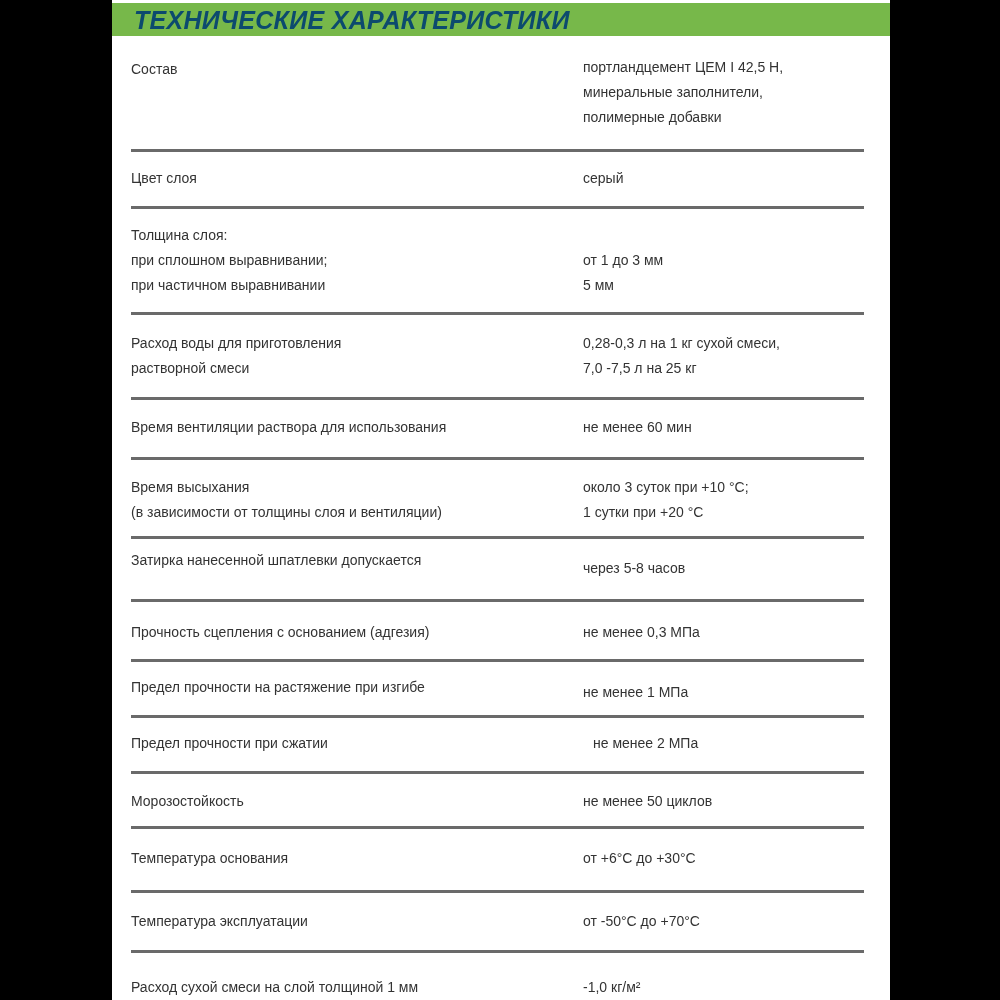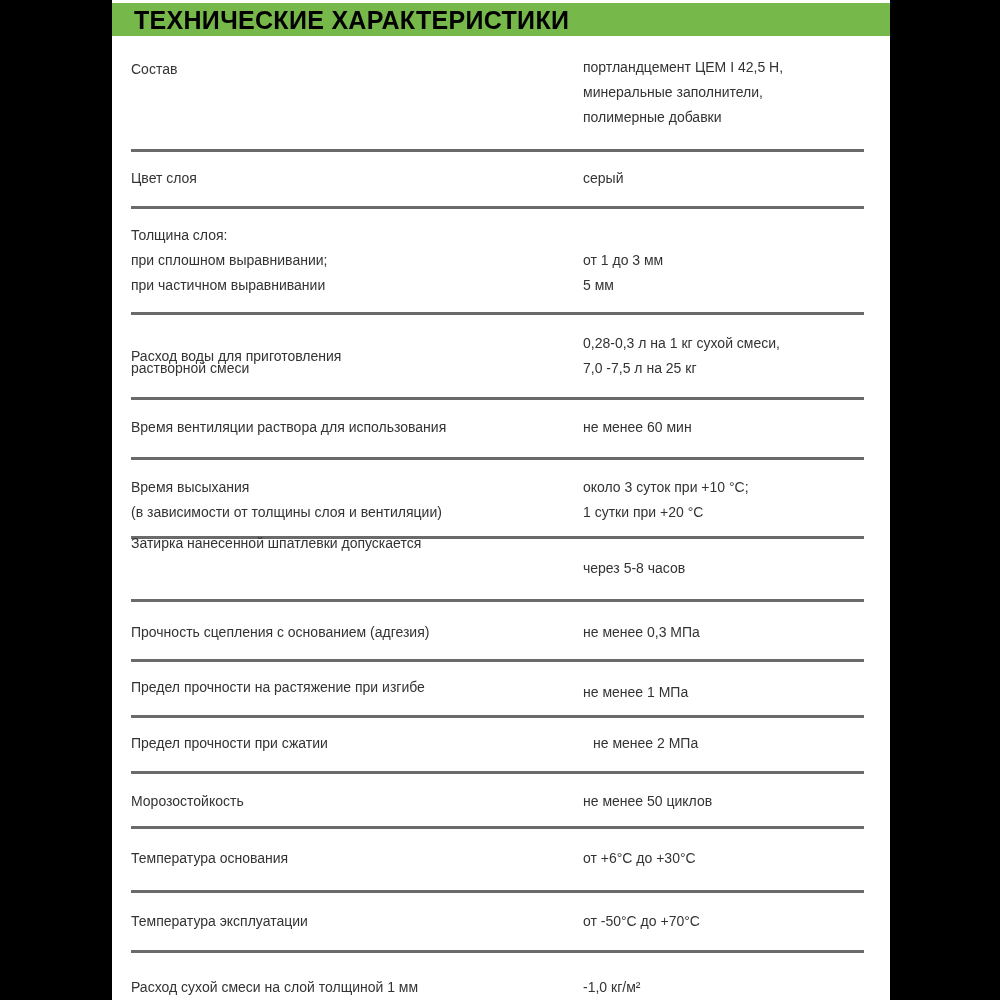--- a/index.html
+++ b/index.html
@@ -14,21 +14,21 @@
   .sheet{
     position:absolute;left:112px;top:0;width:778px;height:1000px;
     background:var(--sheet,#fff);
   }
   .header-bar{
     position:absolute;left:0;top:3px;width:778px;height:33px;
     background:var(--accent-green,#77b84a);
   }
   .header-title{
     position:absolute;left:22px;top:0;height:33px;line-height:34px;
-    font-size:25px;font-weight:bold;color:#000000;letter-spacing:.3px;white-space:nowrap;
+    font-size:25px;font-weight:bold;color:#0c4a6e;letter-spacing:.3px;white-space:nowrap;font-style:italic;
   }
   .cell{
     position:absolute;height:25px;line-height:25px;
     font-size:14px;color:var(--text-dark,#333);white-space:nowrap;
   }
   .label{left:19px;}
   .value{left:471px;}
   .value.indent{left:481px;}
   .rule{
     position:absolute;left:19px;width:733px;height:3px;
@@ -57,37 +57,37 @@
   <div class="cell value" style="top:166px">серый</div>
   <div class="rule" style="top:206px"></div>
 
   <div class="cell label" style="top:223px">Толщина слоя:</div>
   <div class="cell label" style="top:248px">при сплошном выравнивании;</div>
   <div class="cell label" style="top:273px">при частичном выравнивании</div>
   <div class="cell value" style="top:248px">от 1 до 3 мм</div>
   <div class="cell value" style="top:273px">5 мм</div>
   <div class="rule" style="top:312px"></div>
 
-  <div class="cell label" style="top:344px">Расход воды для приготовления</div>
+  <div class="cell label" style="top:331px">Расход воды для приготовления</div>
   <div class="cell label" style="top:356px">растворной смеси</div>
   <div class="cell value" style="top:331px">0,28-0,3 л на 1 кг сухой смеси,</div>
   <div class="cell value" style="top:356px">7,0 -7,5 л на 25 кг</div>
   <div class="rule" style="top:397px"></div>
 
   <div class="cell label" style="top:415px">Время вентиляции раствора для использования</div>
   <div class="cell value" style="top:415px">не менее 60 мин</div>
   <div class="rule" style="top:457px"></div>
 
   <div class="cell label" style="top:475px">Время высыхания</div>
   <div class="cell label" style="top:500px">(в зависимости от толщины слоя и вентиляции)</div>
   <div class="cell value" style="top:475px">около 3 суток при +10 °С;</div>
   <div class="cell value" style="top:500px">1 сутки при +20 °С</div>
   <div class="rule" style="top:536px"></div>
 
-  <div class="cell label" style="top:531px">Затирка нанесенной шпатлевки допускается</div>
+  <div class="cell label" style="top:548px">Затирка нанесенной шпатлевки допускается</div>
   <div class="cell value" style="top:556px">через 5-8 часов</div>
   <div class="rule" style="top:599px"></div>
 
   <div class="cell label" style="top:620px">Прочность сцепления с основанием (адгезия)</div>
   <div class="cell value" style="top:620px">не менее 0,3 МПа</div>
   <div class="rule" style="top:659px"></div>
 
   <div class="cell label" style="top:675px">Предел прочности на растяжение при изгибе</div>
   <div class="cell value" style="top:680px">не менее 1 МПа</div>
   <div class="rule" style="top:715px"></div>

